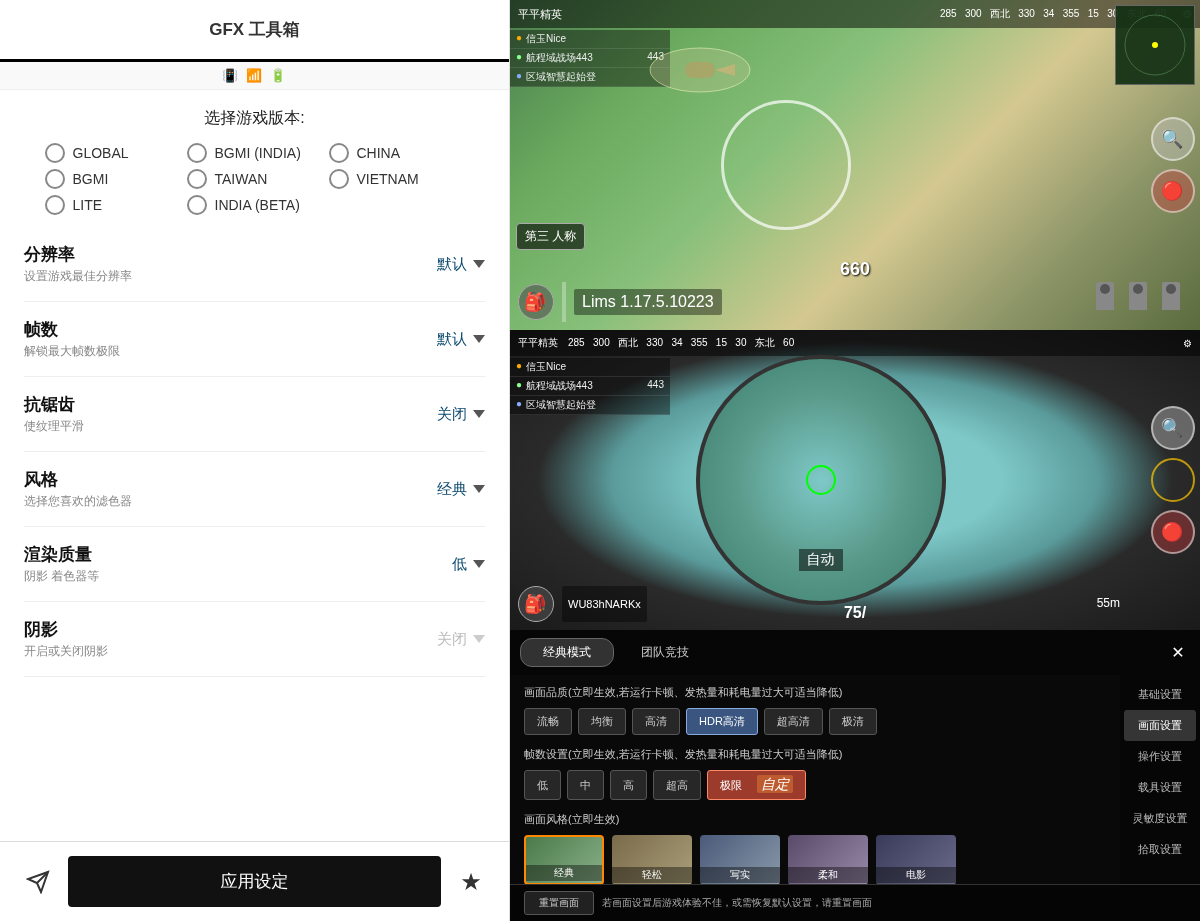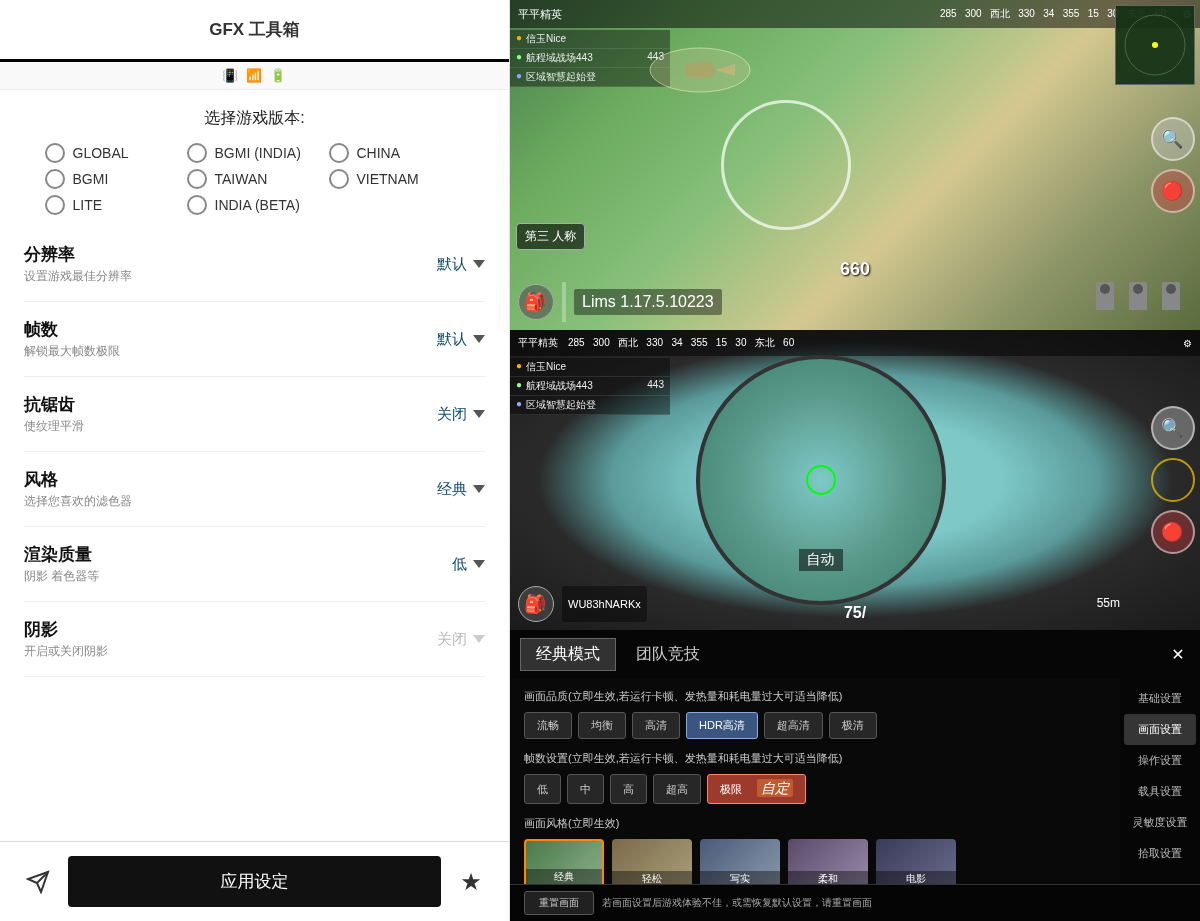--- a/index.html
+++ b/index.html
@@ -412,23 +412,23 @@
       flex-direction: column;
     }
     .settings-tabs-row {
       display: flex;
       align-items: center;
       padding: 8px 10px;
       gap: 4px;
       background: rgba(0,0,0,0.3);
     }
     .settings-tab-btn {
-      padding: 5px 15px;
-      border-radius: 0;
-      font-size: 16px;
+      padding: 5px 22px;
+      border-radius: 12px;
+      font-size: 12px;
       cursor: pointer;
       color: #ccc;
       background: transparent;
       border: 1px solid transparent;
     }
     .settings-tab-btn.active-tab {
       background: rgba(80,80,80,0.6);
       color: #fff;
       border-color: #666;
     }

